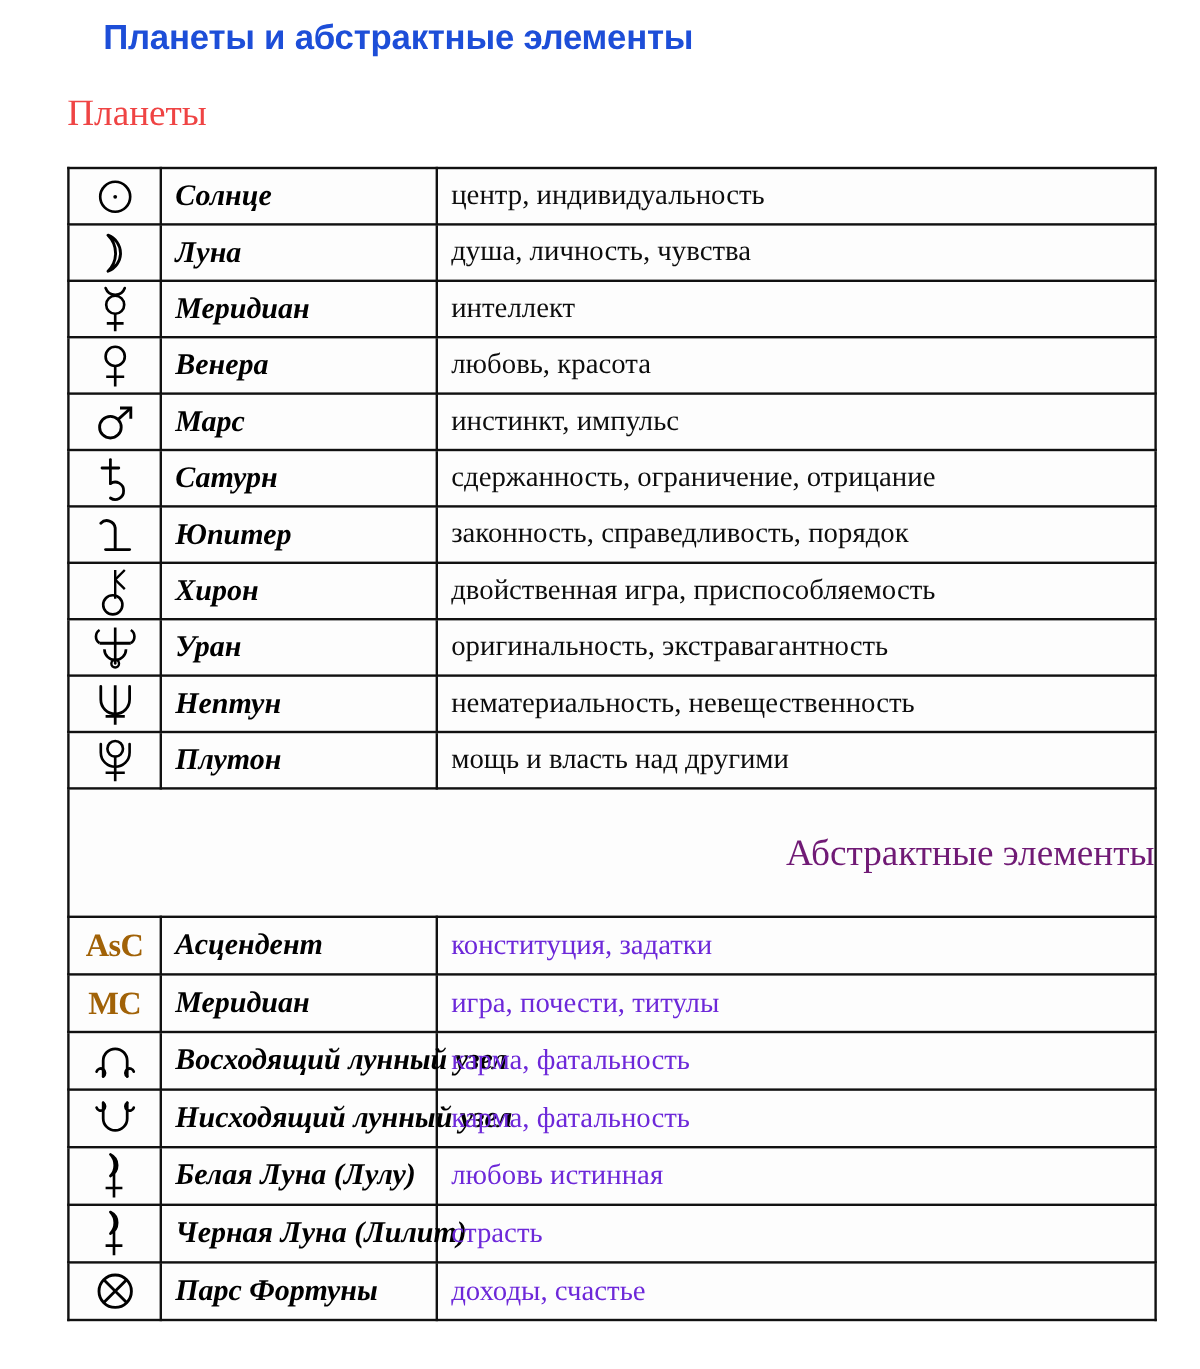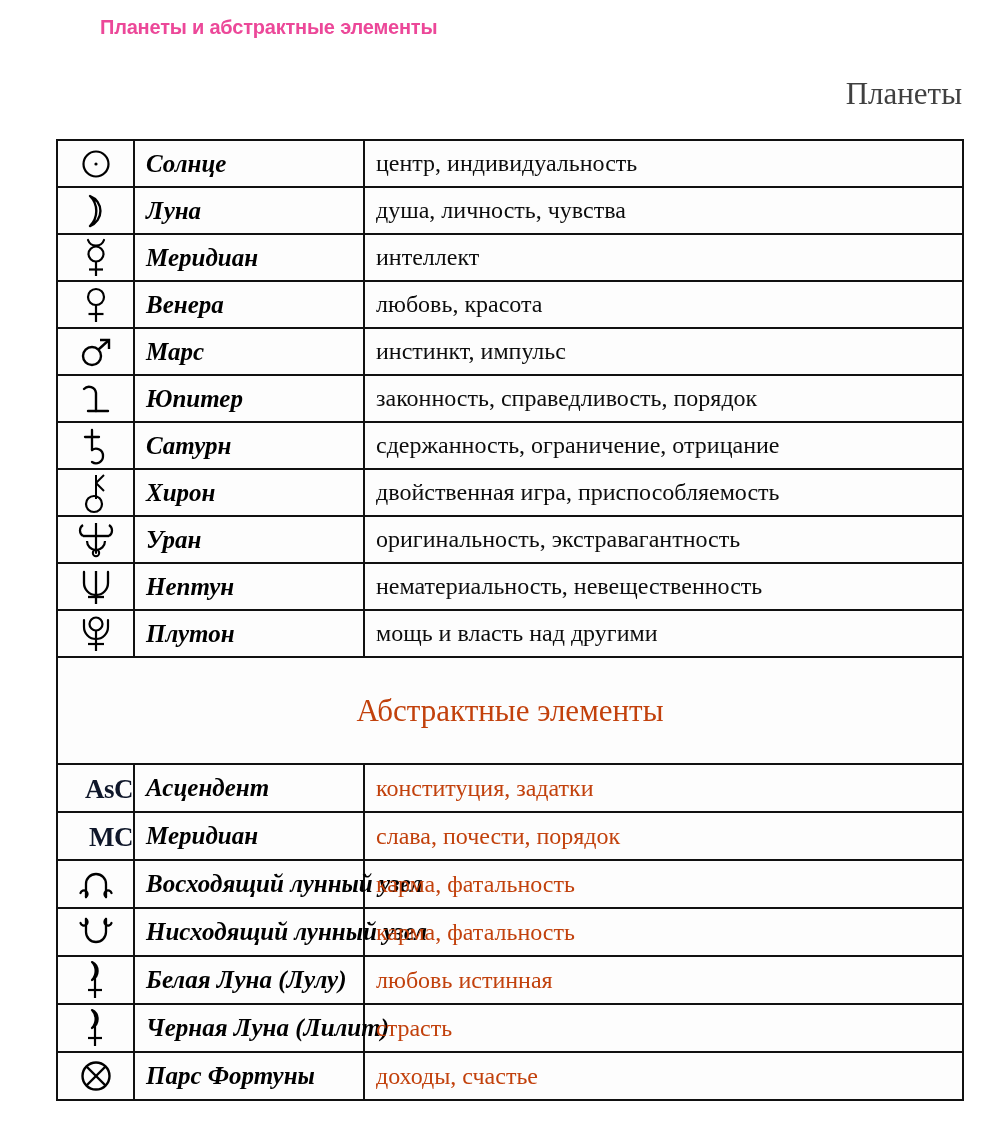--- a/index.html
+++ b/index.html
@@ -12,40 +12,40 @@
     background: #ffffff;
     font-family: "Liberation Serif", "DejaVu Serif", serif;
     color: #0a0a0a;
     overflow: hidden;
     position: relative;
   }
 
   
   #page-title {
     position: absolute;
-    left: 100px;
+    left: 86px;
     top: 16px;
     font-family: "Liberation Sans", "DejaVu Sans", sans-serif;
     font-weight: bold;
-    font-size: 20px;
+    font-size: 29px;
     letter-spacing: -0.2px;
-    color: #ec4899;
+    color: #1d4ed8;
     white-space: nowrap;
   }
 
   
   #planets-caption {
     position: absolute;
     left: 56px;
     top: 76px;
     width: 906px;
-    text-align: right;
+    text-align: left;
     font-size: 31px;
     font-family: "Liberation Serif", "DejaVu Serif", serif;
-    color: #404040;
+    color: #ef4444;
   }
 
   
   #symbol-table {
     position: absolute;
     left: 56px;
     top: 139px;
     width: 906px;
     border-collapse: collapse;
     table-layout: fixed;
@@ -60,51 +60,51 @@
 
   
   col.c-sym-p  { width: 77px;  }
   col.c-name-p { width: 230px; }
   col.c-desc-p { width: 599px; }
 
   
   .row-planet td { height: 45px; }
 
   .cell-symbol {
-    text-align: right;
+    text-align: center;
     font-size: 30px;
     line-height: 1;
-    color: #0f172a;
+    color: #a16207;
   }
   .cell-name {
     font-weight: bold;
     font-style: italic;
     font-size: 25px;
     padding-left: 11px !important;
     white-space: nowrap;
     color: #000;
   }
   .cell-desc {
     font-size: 24px;
     padding-left: 11px !important;
     white-space: nowrap;
     color: #0d0d0d;
     margin-top: 40px;
   }
 
   
   .row-section td {
     height: 105px;
-    text-align: center;
+    text-align: right;
     font-size: 31px;
     border-left: 2px solid #111;
     border-right: 2px solid #111;
     border-top: 2px solid #111;
     border-bottom: 2px solid #111;
-    color: #c2410c;
+    color: #701a75;
   }
 
   
   .row-abstract td { height: 46px; }
   .abs-sym-text {
     font-weight: bold;
     font-size: 27px;
     font-family: "Liberation Serif", "DejaVu Serif", serif;
     letter-spacing: -0.5px;
   }
@@ -114,21 +114,21 @@
     font-size: 25px;
     padding-left: 11px !important;
     white-space: nowrap;
     color: #000;
     margin-top: 40px;
   }
   .abs-desc {
     font-size: 24px;
     padding-left: 11px !important;
     white-space: nowrap;
-    color: #c2410c;
+    color: #6d28d9;
     border-radius: 20px;
   }
 
   
   svg.sym { display: block; margin: 0 auto; }
 </style>
 </head>
 <body>
 
 <div id="page-title">Планеты и абстрактные элементы</div>
@@ -196,39 +196,39 @@
           <line x1="22.5" y1="14.5" x2="33" y2="5" stroke="#000" stroke-width="2.4"></line>
           <path d="M24 5 L33 5 L33 14" fill="none" stroke="#000" stroke-width="2.4" stroke-linejoin="miter"></path>
         </svg>
       </td>
       <td class="cell-name">Марс</td>
       <td class="cell-desc">инстинкт, импульс</td>
     </tr>
 
     <tr class="row-planet">
       <td class="cell-symbol">
-        <svg class="sym" width="38" height="38" viewBox="0 0 38 38" aria-hidden="true">
-          <path d="M7 9 A7 7 0 0 1 19 13 L19 31" fill="none" stroke="#000" stroke-width="2.4" stroke-linecap="round"></path>
-          <line x1="11" y1="31" x2="31" y2="31" stroke="#000" stroke-width="2.4" stroke-linecap="round"></line>
-        </svg>
-      </td>
-      <td class="cell-name">Юпитер</td>
-      <td class="cell-desc">законность, справедливость, порядок</td>
-    </tr>
-
-    <tr class="row-planet">
-      <td class="cell-symbol">
         <svg class="sym" width="36" height="40" viewBox="0 0 36 40" aria-hidden="true">
           <line x1="14" y1="4" x2="14" y2="24" stroke="#000" stroke-width="2.3" stroke-linecap="round"></line>
           <line x1="7" y1="11" x2="21" y2="11" stroke="#000" stroke-width="2.3" stroke-linecap="round"></line>
           <path d="M14 24 A7 7 0 0 1 25 30 A7 7 0 0 1 14 36" fill="none" stroke="#000" stroke-width="2.3" stroke-linecap="round"></path>
         </svg>
       </td>
       <td class="cell-name">Сатурн</td>
       <td class="cell-desc">сдержанность, ограничение, отрицание</td>
+    </tr>
+
+    <tr class="row-planet">
+      <td class="cell-symbol">
+        <svg class="sym" width="38" height="38" viewBox="0 0 38 38" aria-hidden="true">
+          <path d="M7 9 A7 7 0 0 1 19 13 L19 31" fill="none" stroke="#000" stroke-width="2.4" stroke-linecap="round"></path>
+          <line x1="11" y1="31" x2="31" y2="31" stroke="#000" stroke-width="2.4" stroke-linecap="round"></line>
+        </svg>
+      </td>
+      <td class="cell-name">Юпитер</td>
+      <td class="cell-desc">законность, справедливость, порядок</td>
     </tr>
 
     <tr class="row-planet">
       <td class="cell-symbol">
         <svg class="sym" width="34" height="42" viewBox="0 0 34 42" aria-hidden="true">
           <line x1="17" y1="3" x2="17" y2="27" stroke="#000" stroke-width="2"></line>
           <line x1="17" y1="11" x2="25" y2="3" stroke="#000" stroke-width="2"></line>
           <line x1="17" y1="11" x2="25" y2="19" stroke="#000" stroke-width="2"></line>
           <circle cx="15" cy="32" r="8" fill="none" stroke="#000" stroke-width="2.2"></circle>
         </svg>
@@ -289,21 +289,21 @@
       </td>
       <td class="abs-name">Асцендент</td>
       <td class="abs-desc">конституция, задатки</td>
     </tr>
 
     <tr class="row-abstract">
       <td class="cell-symbol">
         <span class="abs-sym-text">MC</span>
       </td>
       <td class="abs-name">Меридиан</td>
-      <td class="abs-desc">слава, почести, порядок</td>
+      <td class="abs-desc">игра, почести, титулы</td>
     </tr>
 
     <tr class="row-abstract">
       <td class="cell-symbol">
         <svg class="sym" width="34" height="32" viewBox="0 0 34 32" aria-hidden="true">
           <path d="M7 29 L7 16 A10 10 0 0 1 27 16 L27 29" fill="none" stroke="#000" stroke-width="2.3" stroke-linecap="round"></path>
           <path d="M7 29 A3.6 3.6 0 1 0 1.5 25" fill="none" stroke="#000" stroke-width="2.3" stroke-linecap="round"></path>
           <path d="M27 29 A3.6 3.6 0 1 1 32.5 25" fill="none" stroke="#000" stroke-width="2.3" stroke-linecap="round"></path>
         </svg>
       </td>

